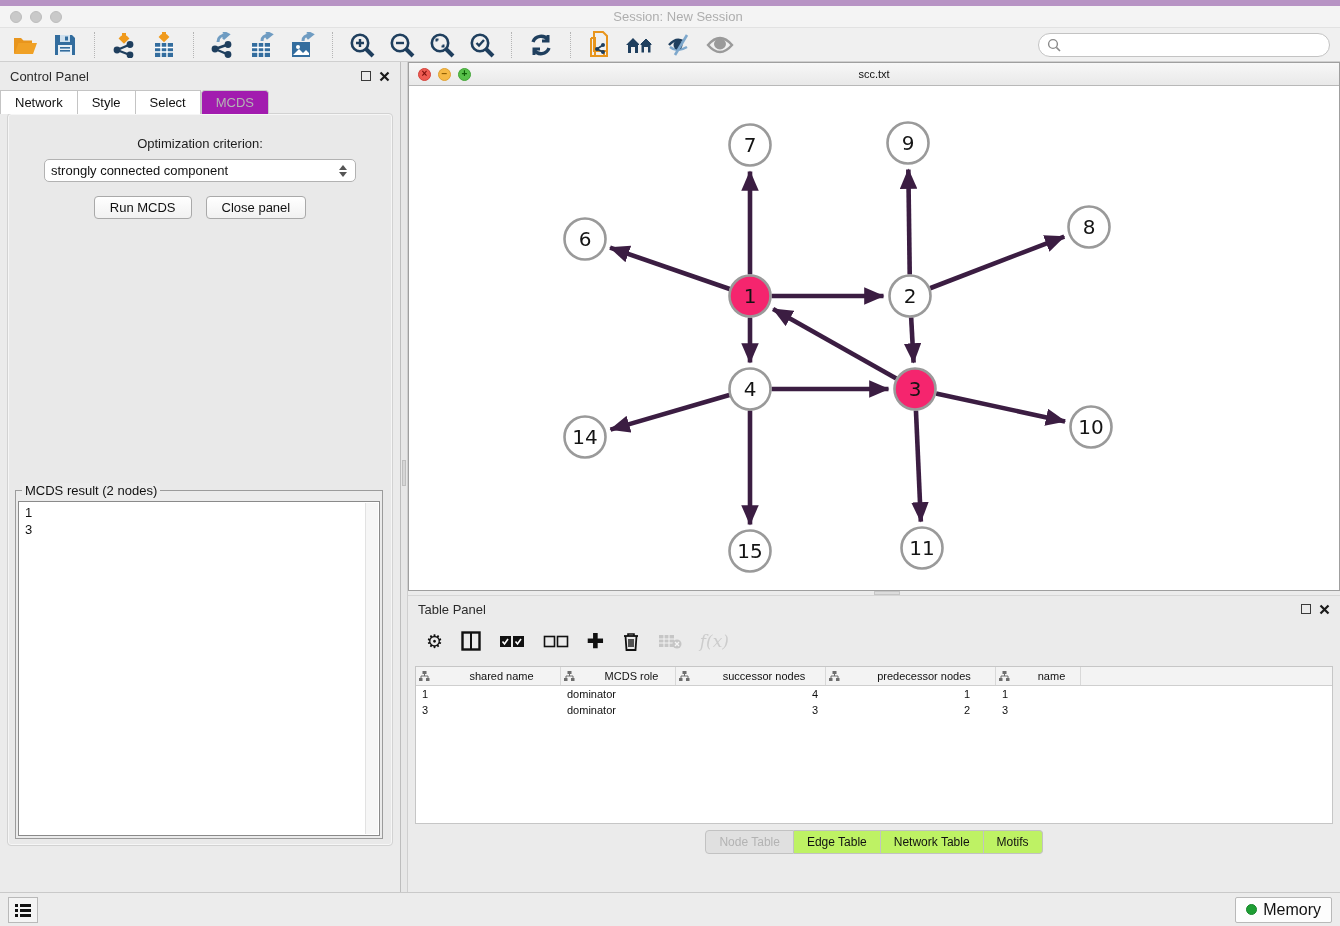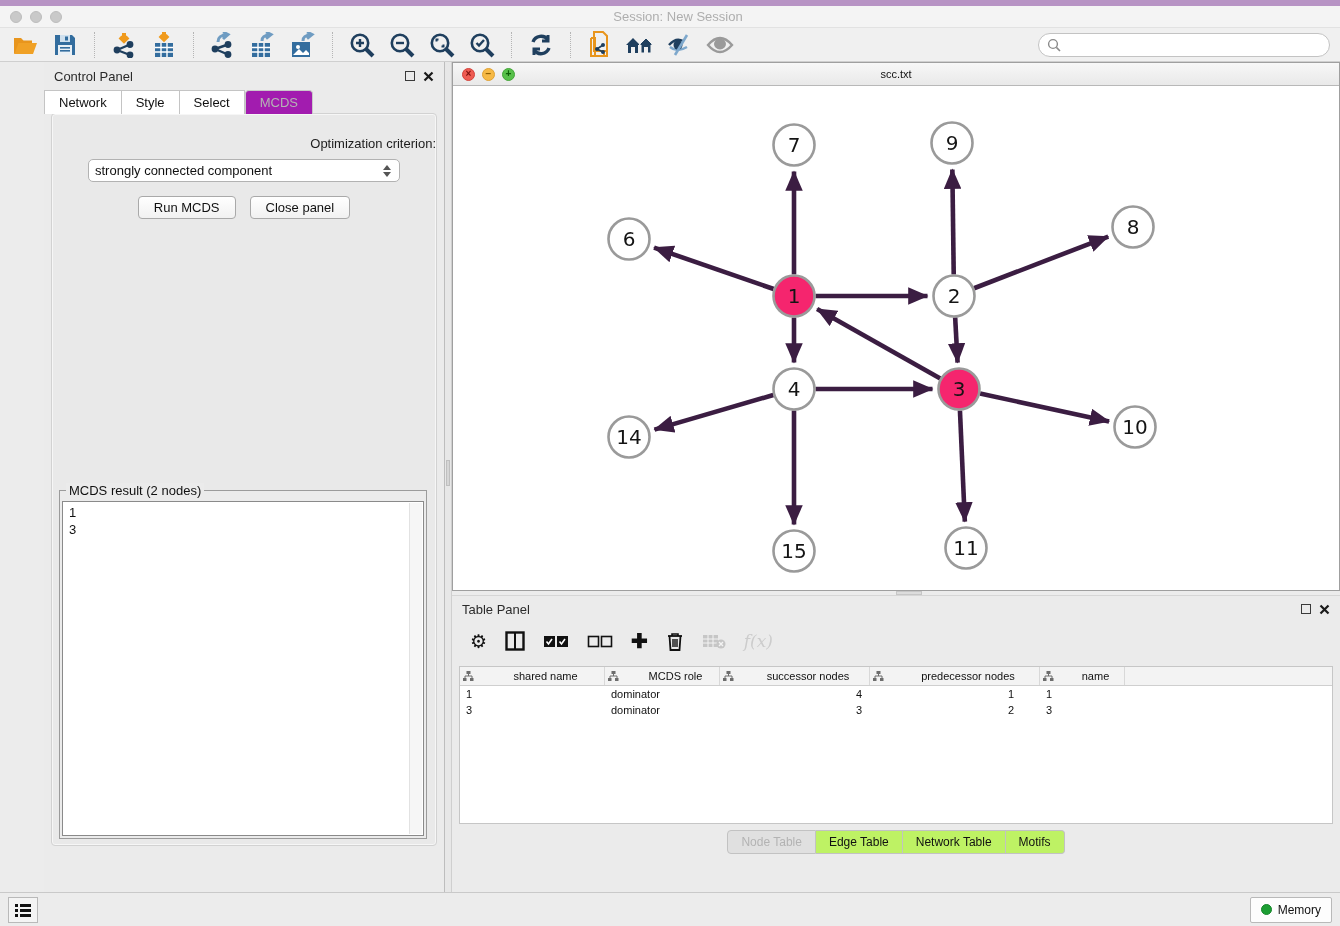--- a/index.html
+++ b/index.html
@@ -21,33 +21,33 @@
   .tb-btn { width:30px; height:28px; display:flex; align-items:center; justify-content:center; cursor:default; }
   .tb-btn svg { display:block; }
   .search-wrap { margin-left:auto; }
   .search-box { width:292px; height:24px; background:#fff; border:1px solid #c3c3c3; border-radius:12px; display:flex; align-items:center; padding:0 8px; gap:6px; }
   .search-box input { border:none; outline:none; flex:1; font-size:12px; background:transparent; font-family:"Liberation Sans",sans-serif; }
 
   
   .main { position:absolute; top:62px; left:0; right:0; bottom:34px; display:flex; }
 
   
-  .control-panel { width:400px; background:#ebebeb; position:relative;margin-left:44px; }
+  .control-panel { width:400px; background:#ebebeb; position:relative; }
   .cp-header { height:28px; display:flex; align-items:center; padding:0 10px; }
   .panel-title { font-size:13px; color:#2b2b2b; }
   .panel-header-icons { margin-left:auto; display:flex; gap:8px; align-items:center; }
   .float-ico { width:10px; height:10px; border:1.5px solid #3a3a3a; display:inline-block; }
 
   .cp-tabs { display:flex; position:relative; z-index:2; }
   .cp-tab { font-size:13px; padding:4px 14px; background:#fff; border:1px solid #c4c4c4; border-bottom:none; color:#111; cursor:default; }
   .cp-tab + .cp-tab { border-left:none; }
   .cp-tab.sel { background:#a21caf; color:#b4b4b4; border-radius:4px 4px 0 0; border:1px solid #cicic1; border:1px solid #c9c9c9; border-bottom:none; }
 
   .cp-body { position:absolute; left:7px; right:7px; top:51px; bottom:46px; background:#e9e9e9; border:1px solid #d2d2d2; border-radius:4px; box-shadow:0 0 0 1px #f6f6f6 inset; }
-  .opt-label { text-align:right; font-size:13px; color:#1d1d1d; margin-top:22px; }
+  .opt-label { text-align:center; font-size:13px; color:#1d1d1d; margin-top:22px; }
   .criterion { margin:8px auto 0; width:312px; height:23px; background:#fff; border:1px solid #b2b2b2; border-radius:5px; display:flex; align-items:center; padding:0 6px;justify-content:space-between; }
   .criterion .val { flex:1; font-size:13px; color:#111; }
   .stepper { display:flex; flex-direction:column; gap:2px; align-items:center; padding-right:2px; }
   .stepper i { width:0; height:0; border-left:4px solid transparent; border-right:4px solid transparent; display:block; }
   .stepper .up { border-bottom:5px solid #555; }
   .stepper .dn { border-top:5px solid #555; }
   .cp-buttons { display:flex; justify-content:center; gap:14px; margin-top:14px; }
   .btn { font-size:13px; color:#111; background:linear-gradient(#ffffff,#f1f1f1); border:1px solid #a9a9a9; border-radius:4px; padding:3px 15px; cursor:default; }
 
   .result-fieldset { position:absolute; left:7px; right:9px; top:376px; bottom:6px; border:1px solid #9b9b9b; background:#ebebeb; }
@@ -96,21 +96,21 @@
   .tp-tabs { position:absolute; bottom:38px; left:0; right:0; display:flex; justify-content:center; }
   .tp-tab { font-size:12px; padding:4px 13px; background:#bef264; border:1px solid #c2c2c2; color:#111; cursor:default; }
   .tp-tab:first-child { border-radius:4px 0 0 4px; }
   .tp-tab:last-child { border-radius:0 4px 4px 0; }
   .tp-tab + .tp-tab { border-left:none; }
   .tp-tab.sel { background:#e0e0e0; color:#b3b3b3; }
 
   
   .statusbar { position:absolute; left:0; right:0; bottom:0; height:34px; background:#ececec; border-top:1px solid #c9c9c9; display:flex; align-items:center; padding:0 8px; }
   .sb-left-btn { width:30px; height:26px; background:#f4f4f4; border:1px solid #b9b9b9; display:flex; align-items:center; justify-content:center; }
-  .memory-btn { margin-left:auto; height:26px; background:#fdfdfd; border:1px solid #b9b9b9; border-radius:2px; display:flex; align-items:center; gap:6px; padding:0 10px; font-size:12px; color:#111; }
+  .memory-btn { margin-left:auto; height:26px; background:#fdfdfd; border:1px solid #b9b9b9; border-radius:2px; display:flex; align-items:center; gap:6px; padding:0 10px; font-size:16px; color:#111; }
   .mem-dot { width:11px; height:11px; border-radius:50%; background:#1d9e33; border:1px solid #15852a; }
 </style>
 </head>
 <body>
 
 <div class="screen">
 
   <div class="mac-strip"></div>
 
   <div class="titlebar">

